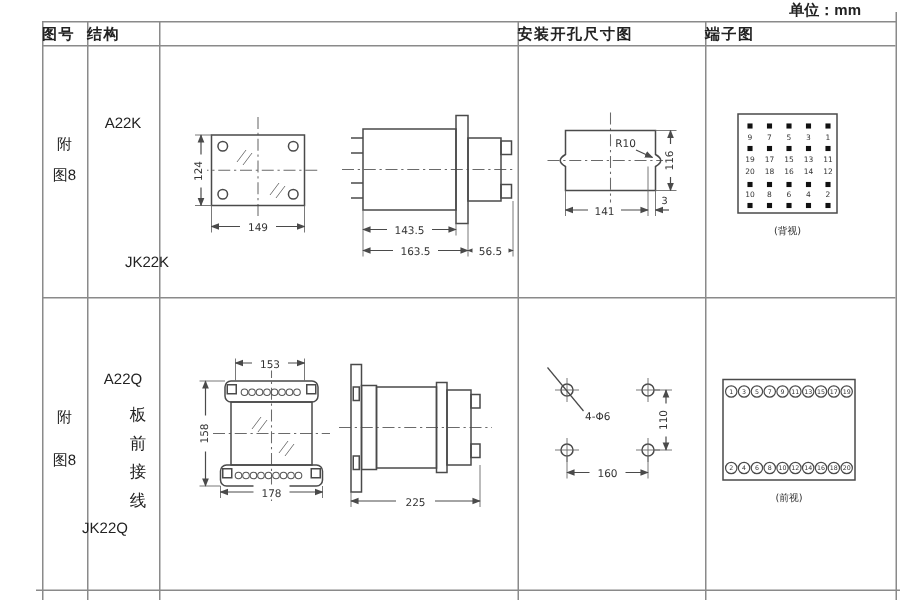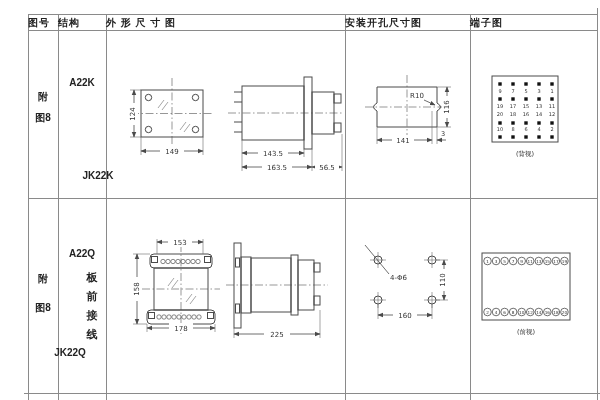--- a/index.html
+++ b/index.html
@@ -4,50 +4,50 @@
 <style>
   html,body{margin:0;padding:0;background:#fff;}
   .page{position:relative;width:600px;height:400px;background:#ffffff;overflow:hidden;
         font-family:"Liberation Sans","DejaVu Sans",sans-serif;color:#2b2b2b;}
   .vline{position:absolute;width:1px;background:#8a8a8a;}
   .hline{position:absolute;height:1px;background:#8a8a8a;}
   .unit{position:absolute;left:490px;top:0px;width:84px;text-align:right;
         font-size:10px;font-weight:600;color:#222;}
   .cell-label{position:absolute;top:16px;font-size:10px;font-weight:600;
         color:#222;letter-spacing:1px;}
-  .cellsub{position:absolute;font-size:10px;font-weight:700;text-align:center;color:#222;}
+  .cellsub{position:absolute;font-size:10px;font-weight:400;text-align:center;color:#222;}
   .vstack{display:block;width:16px;margin:0 auto;word-break:break-all;text-align:center;}
   svg{position:absolute;overflow:visible;}
   svg text{font-family:"DejaVu Sans",sans-serif;fill:#333;}
   .dln{stroke:#4a4a4a;stroke-width:1;fill:none;}
   .dim{stroke:#4a4a4a;stroke-width:0.8;fill:none;}
   .ext{stroke:#6a6a6a;stroke-width:0.6;fill:none;}
   .cl{stroke:#6a6a6a;stroke-width:0.7;fill:none;stroke-dasharray:8 2.5 1.5 2.5;}
   .mask{fill:#ffffff;stroke:none;}
 </style>
 </head>
 <body>
 
 <div class="page">
 
+  <div class="unit">单位：mm</div>
 
   <div class="hline" style="left:28px;top:14px;width:570px"></div>
   <div class="hline" style="left:28px;top:30px;width:569px"></div>
   <div class="hline" style="left:28px;top:198px;width:569px"></div>
   <div class="hline" style="left:24px;top:393px;width:576px"></div>
   <div class="vline" style="left:28px;top:14px;height:386px"></div>
   <div class="vline" style="left:58px;top:14px;height:386px"></div>
   <div class="vline" style="left:106px;top:14px;height:386px"></div>
   <div class="vline" style="left:345px;top:14px;height:386px"></div>
   <div class="vline" style="left:470px;top:14px;height:386px"></div>
   <div class="vline" style="left:597px;top:8px;height:392px"></div>
 
   <div class="cell-label" style="left:28px;width:30px">图号</div>
   <div class="cell-label" style="left:58px;width:48px">结构</div>
-  <div class="cell-label" style="left:106px;width:239px">外 形 尺 寸 图</div>
   <div class="cell-label" style="left:470px;width:127px">端子图</div>
   <div class="cell-label" style="left:345px;width:125px">安装开孔尺寸图</div>
 
   <div class="cellsub" style="left:28px;top:86px;width:30px;line-height:21px">
     <span class="vstack">附图8</span>
   </div>
   <div class="cellsub" style="left:58px;top:77px;width:48px">A22K</div>
   <div class="cellsub" style="left:74px;top:170px;width:48px">JK22K</div>
 
   <svg style="left:106px;top:30px" width="239" height="168" viewBox="0 0 239 168">

